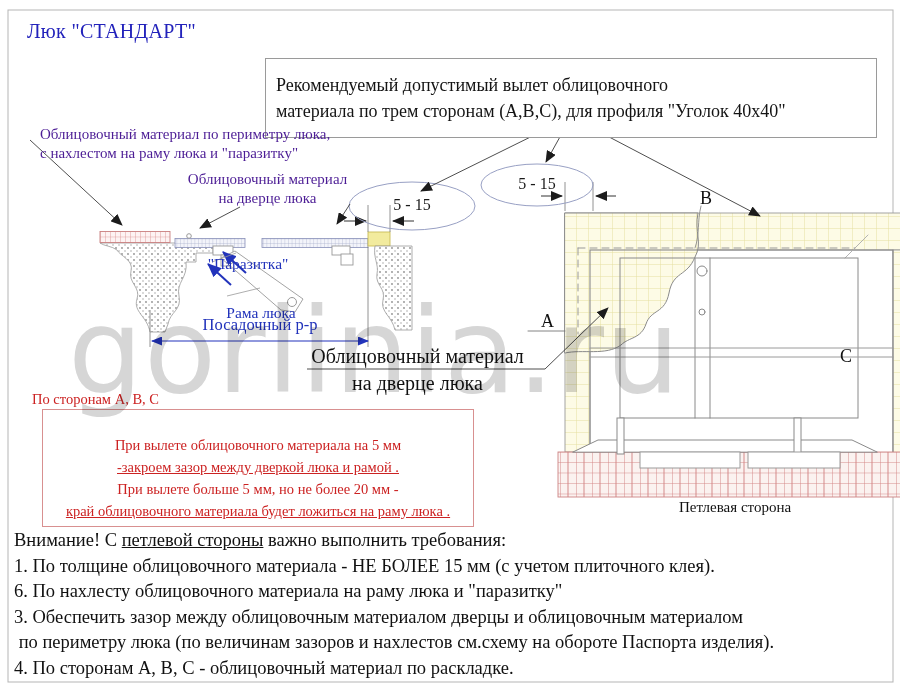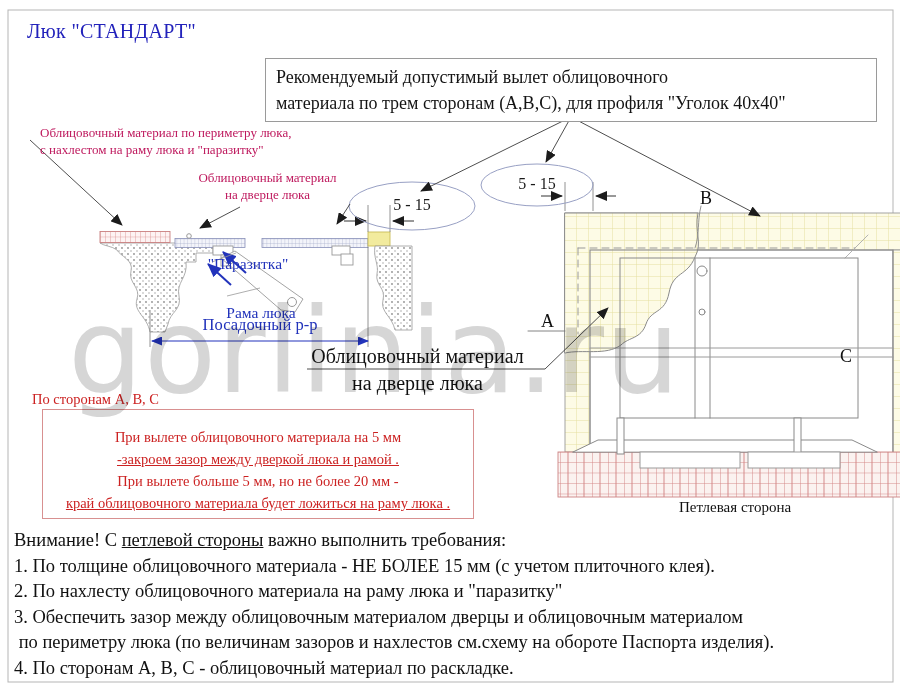--- a/index.html
+++ b/index.html
@@ -2,31 +2,31 @@
 <html><head>
 <meta charset="utf-8">
 <style>
   html,body{margin:0;padding:0;background:#fff;}
   .page{position:relative;width:900px;height:700px;background:#ffffff;overflow:hidden;
         font-family:"Liberation Serif","DejaVu Serif",serif;color:#111;}
   .svg-layer{position:absolute;left:0;top:0;z-index:2;}
   .txt{position:absolute;z-index:3;}
   .title{font-size:20px;color:#2222bb;letter-spacing:.3px;}
   .recbox{border:1px solid #9a9a9a;background:#fff;font-size:18px;line-height:1.45;
-          padding:5px 10px;color:#141414;}
-  .small-label{font-size:13px;line-height:1.28;color:#be185d;}
+          padding:13px 10px;color:#141414;}
+  .small-label{font-size:15px;line-height:1.28;color:#4c1d95;}
   .center{text-align:center;}
   .blue-label{font-size:15.5px;color:#2233bb;}
   .dim-num{font-size:16px;color:#1a1a1a;}
   .big-label{font-size:20px;line-height:27px;color:#111;}
   .side-letter{font-size:18px;color:#111;}
   .hinge-caption{font-size:15px;color:#111;}
   .red-head{font-size:14.5px;color:#cc2222;}
   .red-box{border:1px solid #d89090;font-size:14.5px;line-height:22px;color:#cc2222;
-           text-align:center;padding-top:16px;}
+           text-align:center;padding-top:24px;}
   .u{text-decoration:underline;text-align:center;}
   .req{font-size:18.5px;line-height:25.5px;color:#111;}
   .req div{white-space:nowrap;}
   .watermark{position:absolute;left:52px;top:292px;z-index:6;pointer-events:none;
              font-family:"DejaVu Sans",sans-serif;font-size:118px;color:#d6d6d6;
              mix-blend-mode:multiply;line-height:1;letter-spacing:1px;margin-left:16px;}
 </style>
 </head>
 <body>
 
@@ -207,21 +207,21 @@
     <div class="u">-закроем зазор между дверкой люка и рамой .</div>
     <div>При вылете больше 5 мм, но не более 20 мм -</div>
     <div class="u">край облицовочного материала будет ложиться на раму люка .</div>
   </div>
 
   <div class="txt req" style="left:14px;top:528px;width:880px;">
     <div>
       <span>Внимание! С </span><span class="u">петлевой стороны</span><span> важно выполнить требования:</span>
     </div>
     <div>1. По толщине облицовочного материала - НЕ БОЛЕЕ 15 мм (с учетом плиточного клея).</div>
-    <div>2. По нахлесту облицовочного материала на раму люка и "паразитку"</div>
+    <div>6. По нахлесту облицовочного материала на раму люка и "паразитку"</div>
     <div>3. Обеспечить зазор между облицовочным материалом дверцы и облицовочным материалом</div>
     <div style="white-space:pre;"> по периметру люка (по величинам зазоров и нахлестов см.схему на обороте Паспорта изделия).</div>
     <div>4. По сторонам А, В, С - облицовочный материал по раскладке.</div>
   </div>
 
   <div class="watermark">gorlinia.ru</div>
 
 </div>
 
 </body></html>

